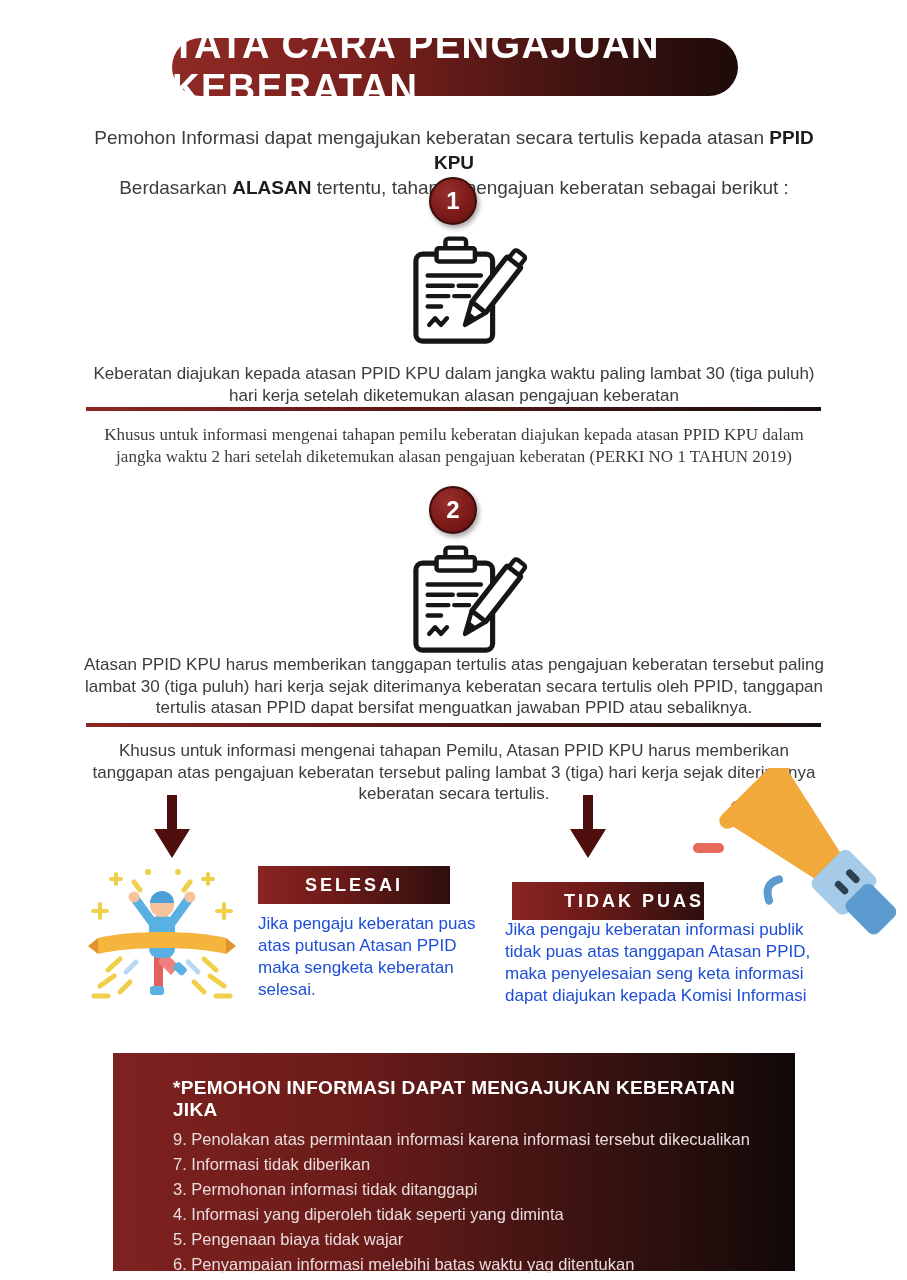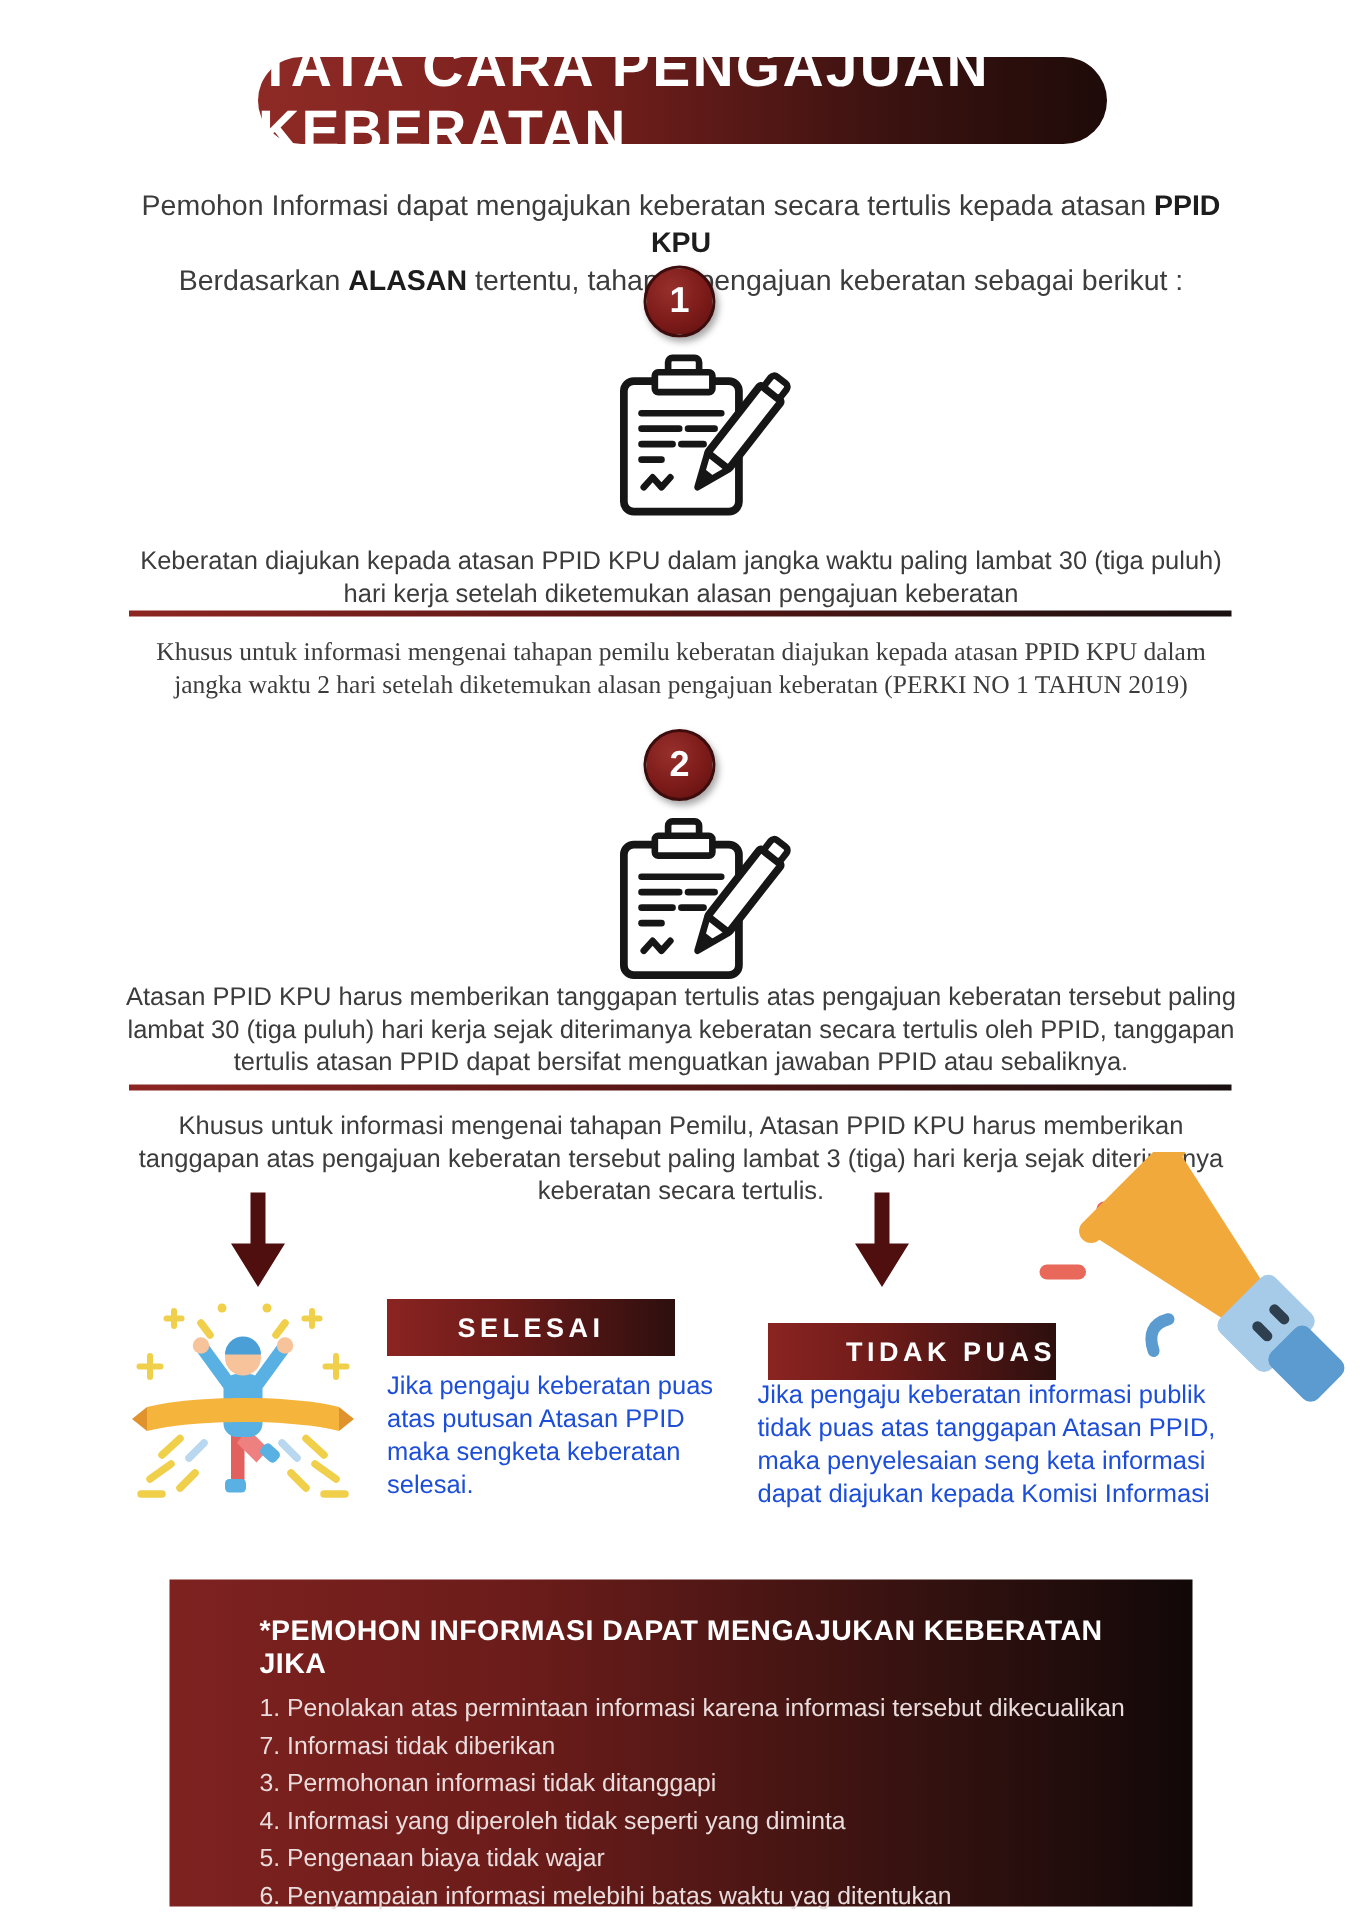--- a/index.html
+++ b/index.html
@@ -241,21 +241,21 @@
         <rect x="168" y="50" width="44" height="36" rx="7" fill="#5b9bd0"></rect>
         <rect x="146" y="54" width="16" height="7" rx="3.5" fill="#2e3f4f"></rect>
         <rect x="146" y="70" width="16" height="7" rx="3.5" fill="#2e3f4f"></rect>
         <path d="M104 112 q-8 14 8 22" stroke="#5b9bd0" stroke-width="8" fill="none" stroke-linecap="round"></path>
       </g>
     </svg>
   </div>
 
   <div class="footer-box">
     <div class="footer-heading">*PEMOHON INFORMASI DAPAT MENGAJUKAN KEBERATAN JIKA</div>
-    <div class="footer-item">1. Penolakan atas permintaan informasi karena informasi tersebut dikecualikan</div>
+    <div class="footer-item">9. Penolakan atas permintaan informasi karena informasi tersebut dikecualikan</div>
     <div class="footer-item">7. Informasi tidak diberikan</div>
     <div class="footer-item">3. Permohonan informasi tidak ditanggapi</div>
     <div class="footer-item">4. Informasi yang diperoleh tidak seperti yang diminta</div>
     <div class="footer-item">5. Pengenaan biaya tidak wajar</div>
     <div class="footer-item">6. Penyampaian informasi melebihi batas waktu yag ditentukan</div>
   </div>
 
 </div>
 
 </body></html>

